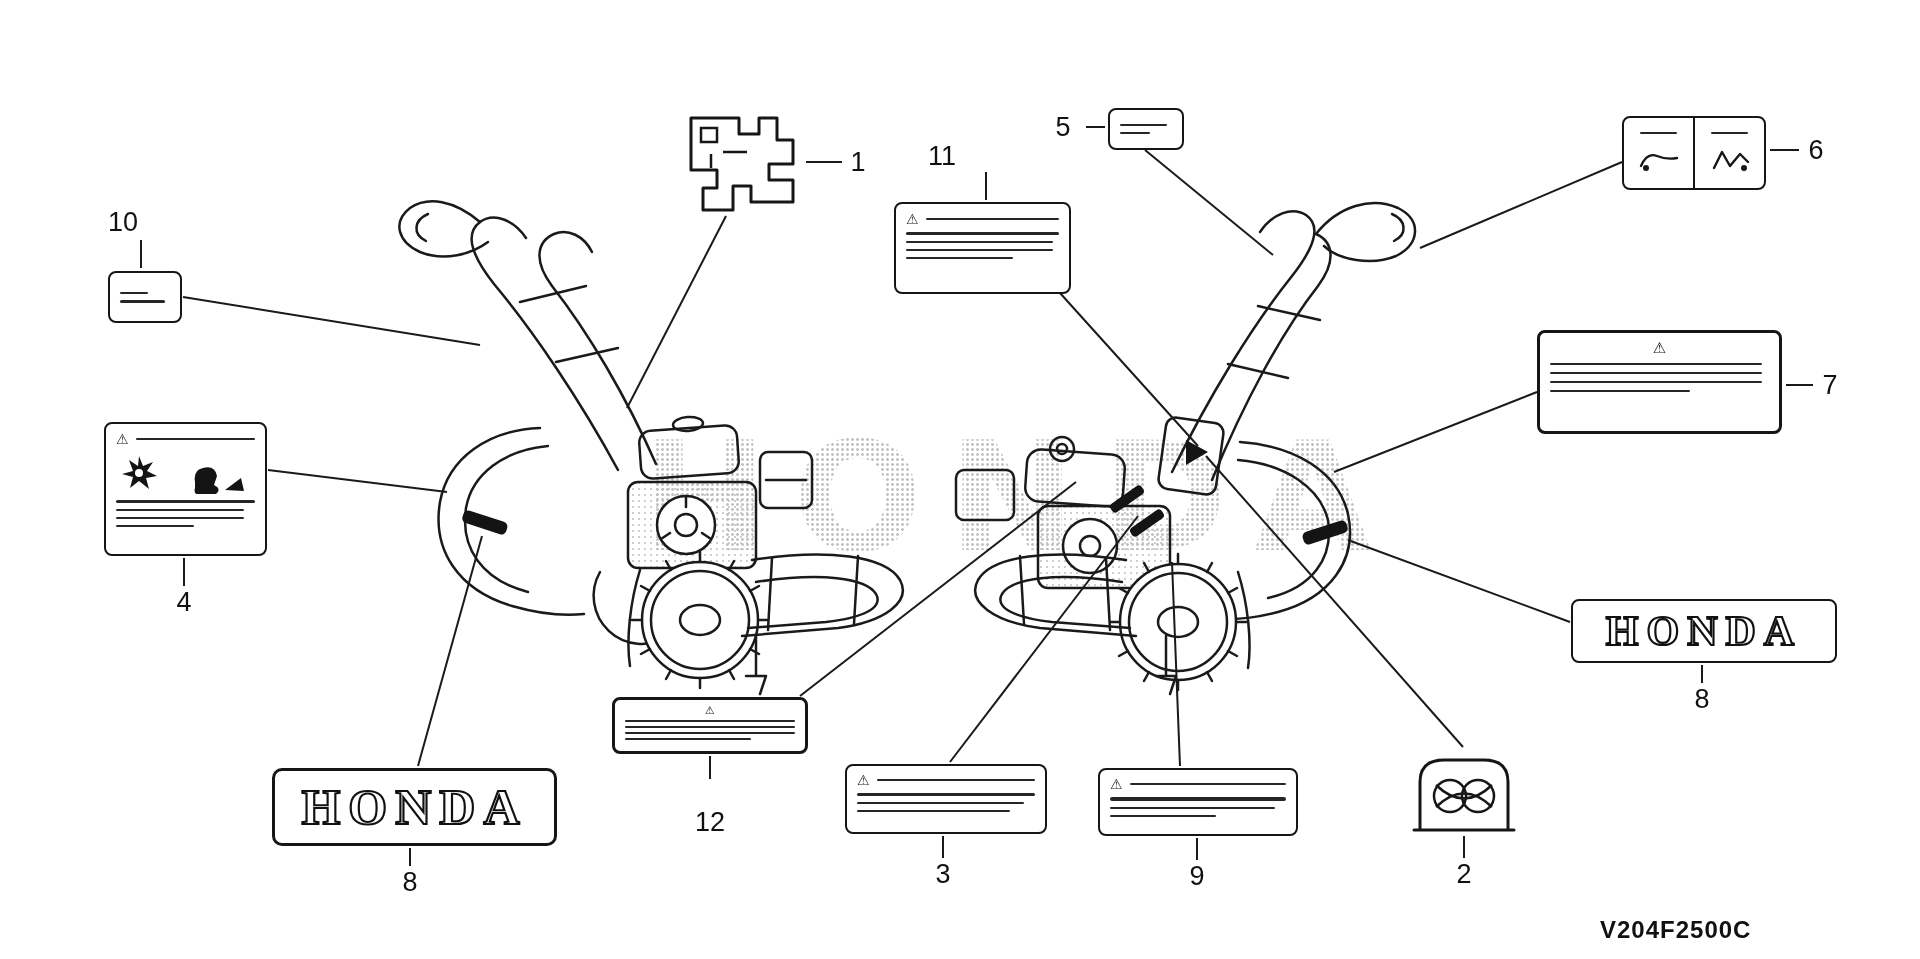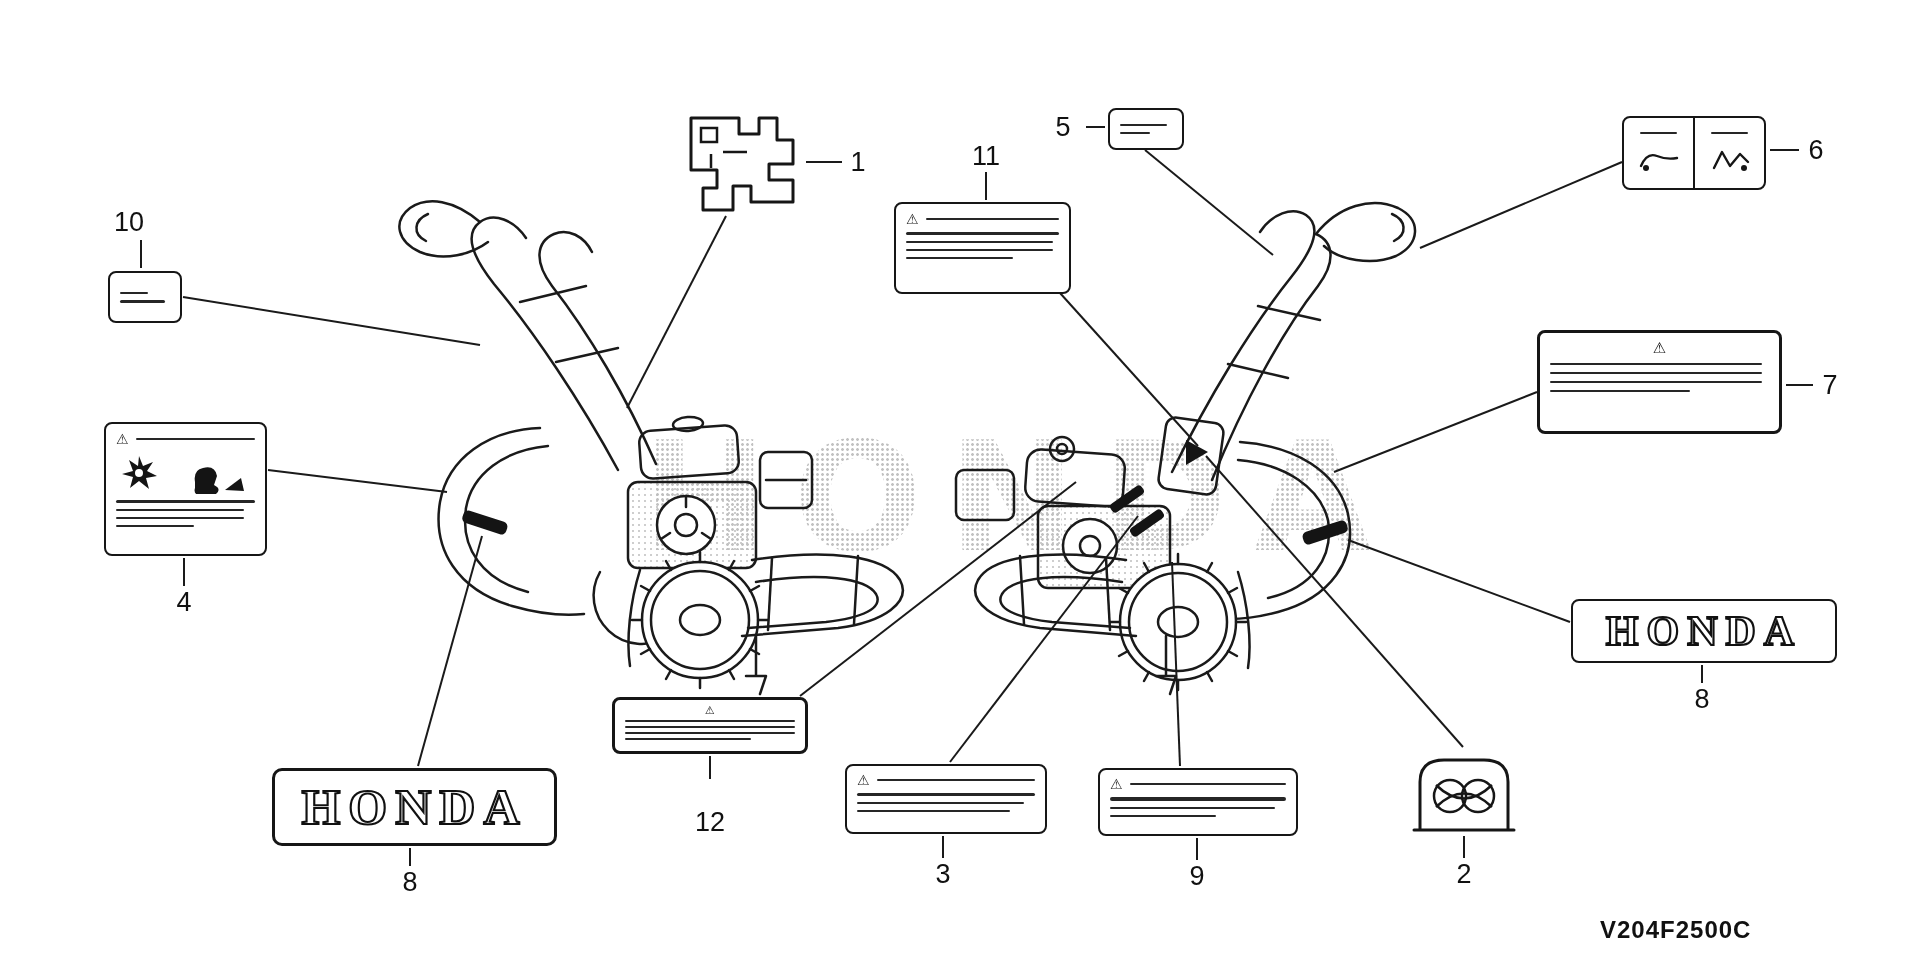--- a/index.html
+++ b/index.html
@@ -316,19 +316,19 @@
   <div class="callout" style="left:858px;top:162px">1</div>
   <div class="callout" style="left:1464px;top:874px">2</div>
   <div class="callout" style="left:943px;top:874px">3</div>
   <div class="callout" style="left:184px;top:602px">4</div>
   <div class="callout" style="left:1063px;top:127px">5</div>
   <div class="callout" style="left:1816px;top:150px">6</div>
   <div class="callout" style="left:1830px;top:385px">7</div>
   <div class="callout" style="left:410px;top:882px">8</div>
   <div class="callout" style="left:1702px;top:699px">8</div>
   <div class="callout" style="left:1197px;top:876px">9</div>
-  <div class="callout" style="left:129px;top:222px">10</div>
-  <div class="callout" style="left:986px;top:156px">11</div>
+  <div class="callout" style="left:123px;top:222px">10</div>
+  <div class="callout" style="left:942px;top:156px">11</div>
   <div class="callout" style="left:710px;top:822px">12</div>
 
   <div class="part-code">V204F2500C</div>
 
 </div>
 
 </body></html>

